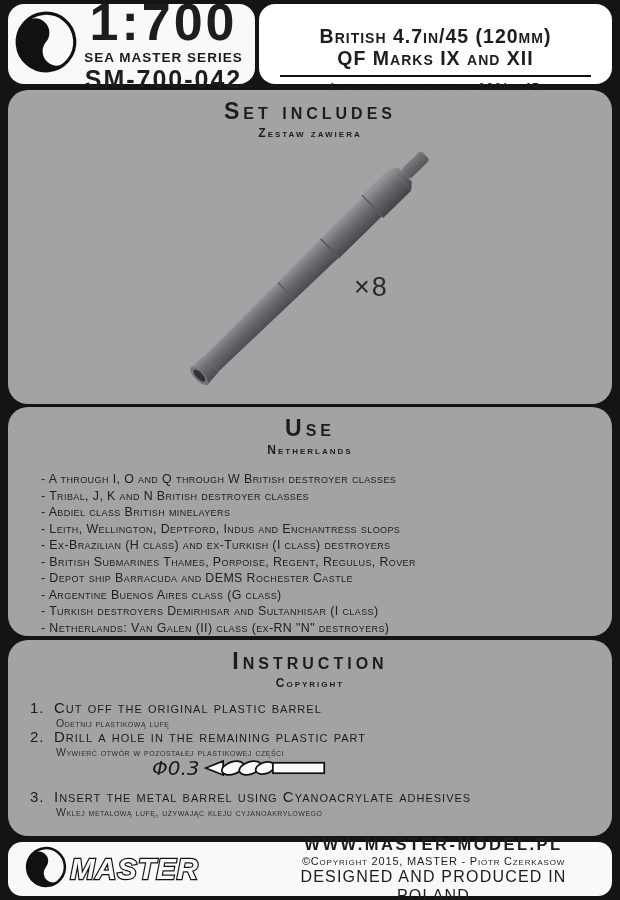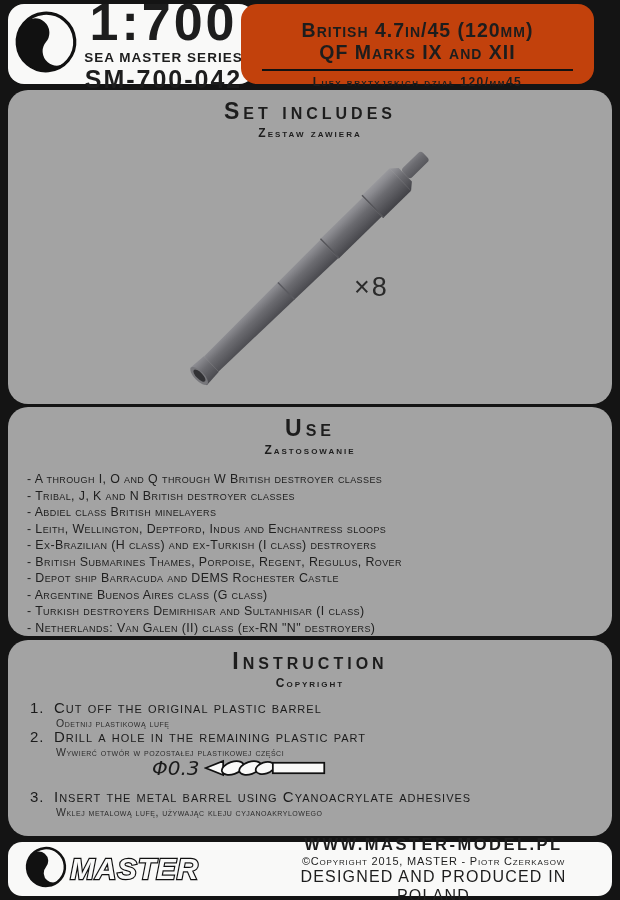--- a/index.html
+++ b/index.html
@@ -19,23 +19,23 @@
     position:absolute;left:8px;top:4px;width:247px;height:80px;
     background:#f9f9f8;border-radius:16px;
     display:flex;align-items:center;padding:0 6px;box-sizing:border-box;
   }
   .logo-icon{flex:0 0 auto;}
   .hdr-left-text{flex:1;text-align:center;line-height:1;}
   .scale-text{font-size:52px;font-weight:bold;letter-spacing:3px;}
   .series-text{font-size:13.5px;font-weight:bold;letter-spacing:1px;margin-top:3px;}
   .sku-text{font-size:25px;font-weight:bold;letter-spacing:2px;margin-top:2px;}
   .hdr-right{
-    position:absolute;left:241px;top:4px;width:353px;height:80px;
-    background:#c2410c;border-radius:16px;
-    text-align:center;padding-top:15px;box-sizing:border-box;
+    position:absolute;left:259px;top:4px;width:353px;height:80px;
+    background:#ffffff;border-radius:16px;
+    text-align:center;padding-top:21px;box-sizing:border-box;
   }
   .hdr-title{font-size:19.5px;font-weight:bold;font-variant:small-caps;letter-spacing:1px;line-height:1.15;}
   .hdr-divider{height:2px;background:#111;width:88%;margin:5px auto 4px auto;}
   .hdr-sub{font-size:12px;font-weight:bold;font-variant:small-caps;letter-spacing:1.5px;}
   
   .panel-title{
     text-align:center;font-size:23px;font-weight:bold;
     font-variant:small-caps;letter-spacing:4px;padding-top:10px;line-height:1;
   }
   .panel-subtitle{
@@ -44,21 +44,21 @@
   }
   
   .set-panel{top:90px;height:314px;}
   .barrel-svg{position:absolute;left:0;top:0;}
   .qty-label{
     position:absolute;left:346px;top:182px;
     font-size:27px;letter-spacing:2px;color:#2a2a2a;
   }
   
   .use-panel{top:407px;height:229px;}
-  .use-list{margin-top:15px;padding-left:19px;}
+  .use-list{margin-top:15px;padding-left:33px;}
   .use-item{
     font-size:12.4px;font-variant:small-caps;letter-spacing:0.4px;
     line-height:16.5px;white-space:nowrap;color:#202020;
   }
   
   .inst-panel{top:640px;height:196px;}
   .step{position:absolute;left:22px;white-space:nowrap;}
   .step-en{font-size:15px;font-variant:small-caps;letter-spacing:1px;color:#1b1b1b;}
   .step-num{display:inline-block;width:24px;}
   .step-pl{font-size:10.5px;font-variant:small-caps;letter-spacing:0.5px;color:#2c2c2c;margin-left:26px;margin-top:1px;}
@@ -136,21 +136,21 @@
       <ellipse cx="3" cy="0" rx="4.8" ry="11.6" fill="#77777b"></ellipse>
       <ellipse cx="3.4" cy="0" rx="3.2" ry="8" fill="#323235"></ellipse>
     </g>
   </svg>
 
   <div class="qty-label">×8</div>
 </div>
 
 <div class="panel use-panel">
   <div class="panel-title">Use</div>
-  <div class="panel-subtitle">Zastosowanie</div>
+  <div class="panel-subtitle">Netherlands</div>
   <div class="use-list">
     <div class="use-item">- A through I, O and Q through W British destroyer classes</div>
     <div class="use-item">- Tribal, J, K and N British destroyer classes</div>
     <div class="use-item">- Abdiel class British minelayers</div>
     <div class="use-item">- Leith, Wellington, Deptford, Indus and Enchantress sloops</div>
     <div class="use-item">- Ex-Brazilian (H class) and ex-Turkish (I class) destroyers</div>
     <div class="use-item">- British Submarines Thames, Porpoise, Regent, Regulus, Rover</div>
     <div class="use-item">- Depot ship Barracuda and DEMS Rochester Castle</div>
     <div class="use-item">- Argentine Buenos Aires class (G class)</div>
     <div class="use-item">- Turkish destroyers Demirhisar and Sultanhisar (I class)</div>

